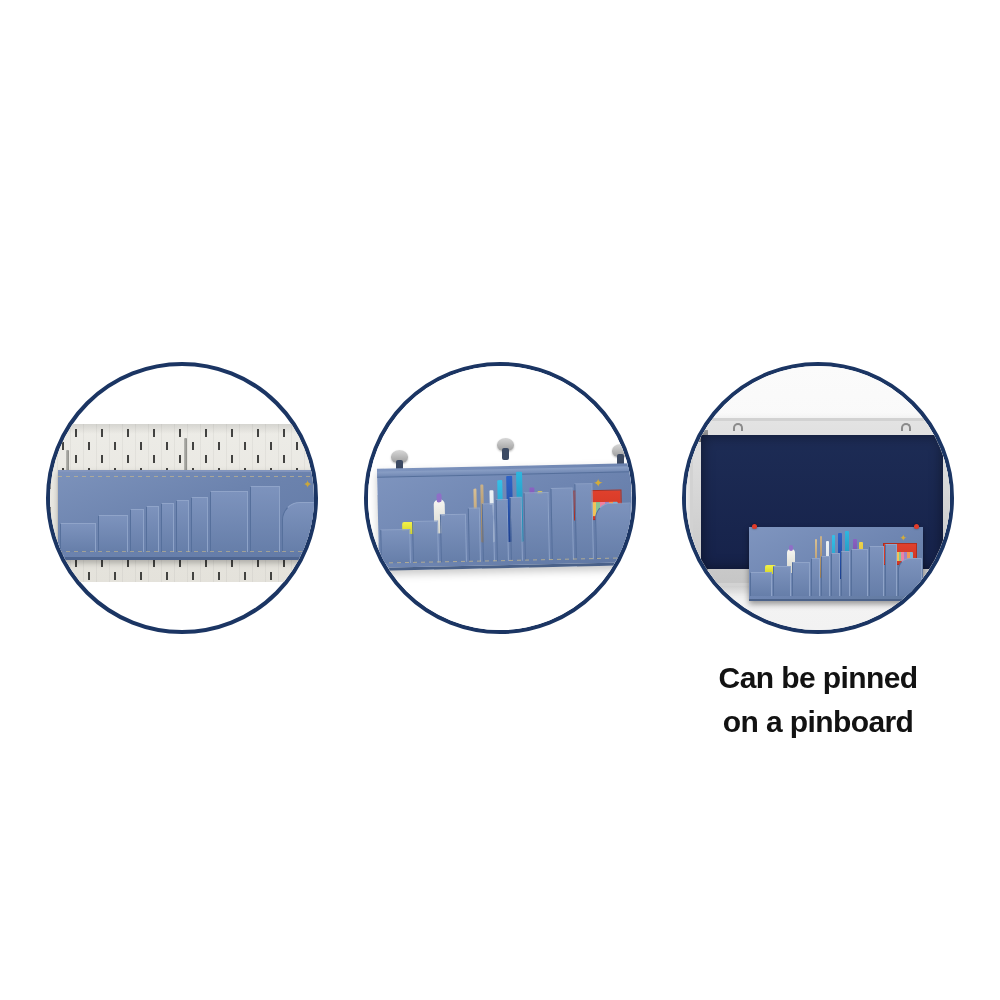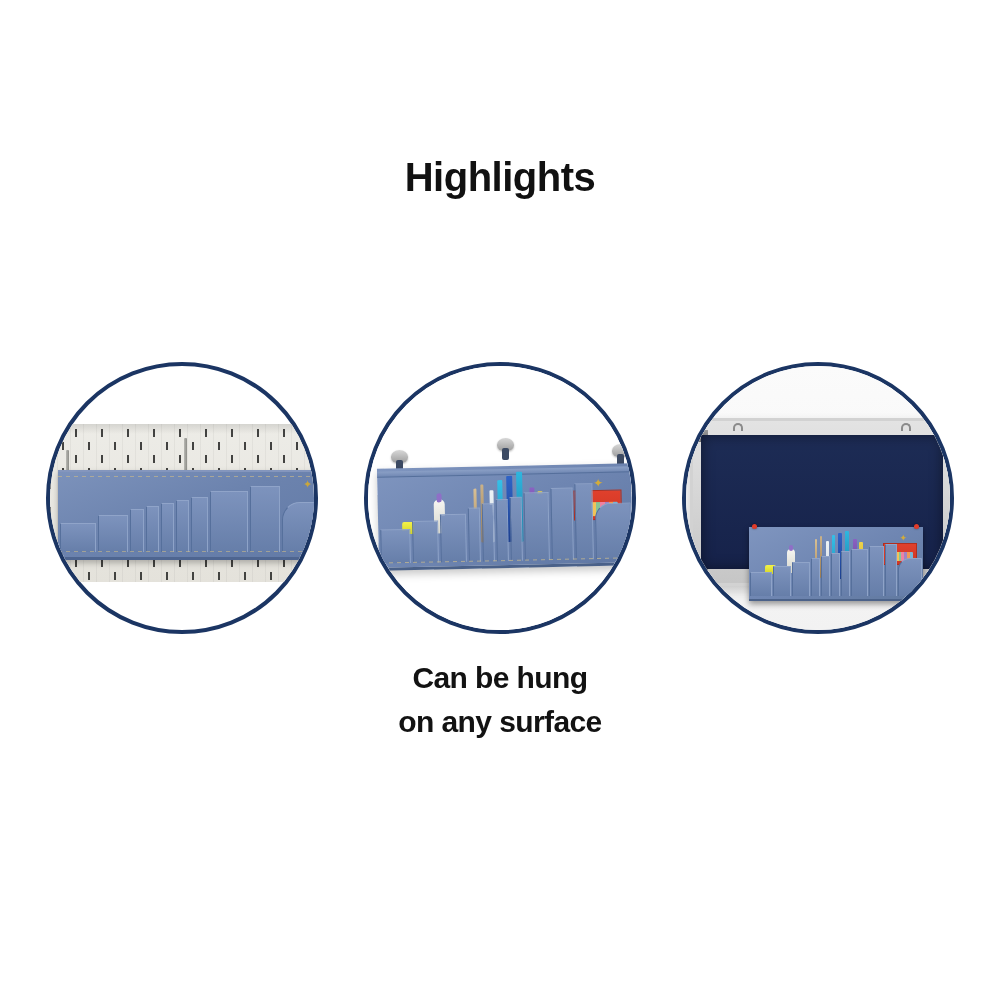--- a/index.html
+++ b/index.html
@@ -209,21 +209,20 @@
   }
   .pin.p1 { left:3px;  top:-3px; }
   .pin.p2 { right:4px; top:-3px; }
   .emblem3 { position:absolute; right:16px; top:6px; color:#d3ac3a; font-size:9px; }
 </style>
 </head>
 <body>
 
 <div class="page">
 
-  <div class="heading">Highlights</div>
 
   <div class="features">
 
     <div class="feature">
       <div class="circle">
         <div class="photo">
 
           <div class="pegboard">
             <div class="pegholes"></div>
             <div class="peg-shadow-top"></div>
@@ -294,22 +293,20 @@
               <div class="pk" style="left:132px; width:12px; height:64px;"></div>
               <div class="pk" style="left:146px; width:25px; height:68px;"></div>
               <div class="pk" style="left:173px; width:22px; height:72px;"></div>
               <div class="pk" style="left:197px; width:18px; height:76px;"></div>
               <div class="pk" style="left:217px; width:36px; height:56px; border-top-left-radius:16px;"></div>
             </div>
             <div class="stitch-bot2"></div>
           </div>
         </div>
       </div>
-      <div class="caption">Can be hung
-on any surface</div>
     </div>
 
     <div class="feature">
       <div class="circle">
         <div class="photo">
           <div class="wall3"></div>
 
           <div class="frame3">
             <div class="frameclip c1"></div>
             <div class="frameclip c2"></div>
@@ -351,16 +348,18 @@
                   <div class="pk" style="left:120px; width:15px; height:50px;"></div>
                   <div class="pk" style="left:136px; width:12px; height:52px;"></div>
                   <div class="pk" style="left:149px; width:24px; height:38px; border-top-left-radius:12px;"></div>
                 </div>
               </div>
 
             </div>
           </div>
         </div>
       </div>
+      <div class="caption">Can be pinned
+on a pinboard</div>
     </div>
 
   </div>
 </div>
 
 </body></html>

